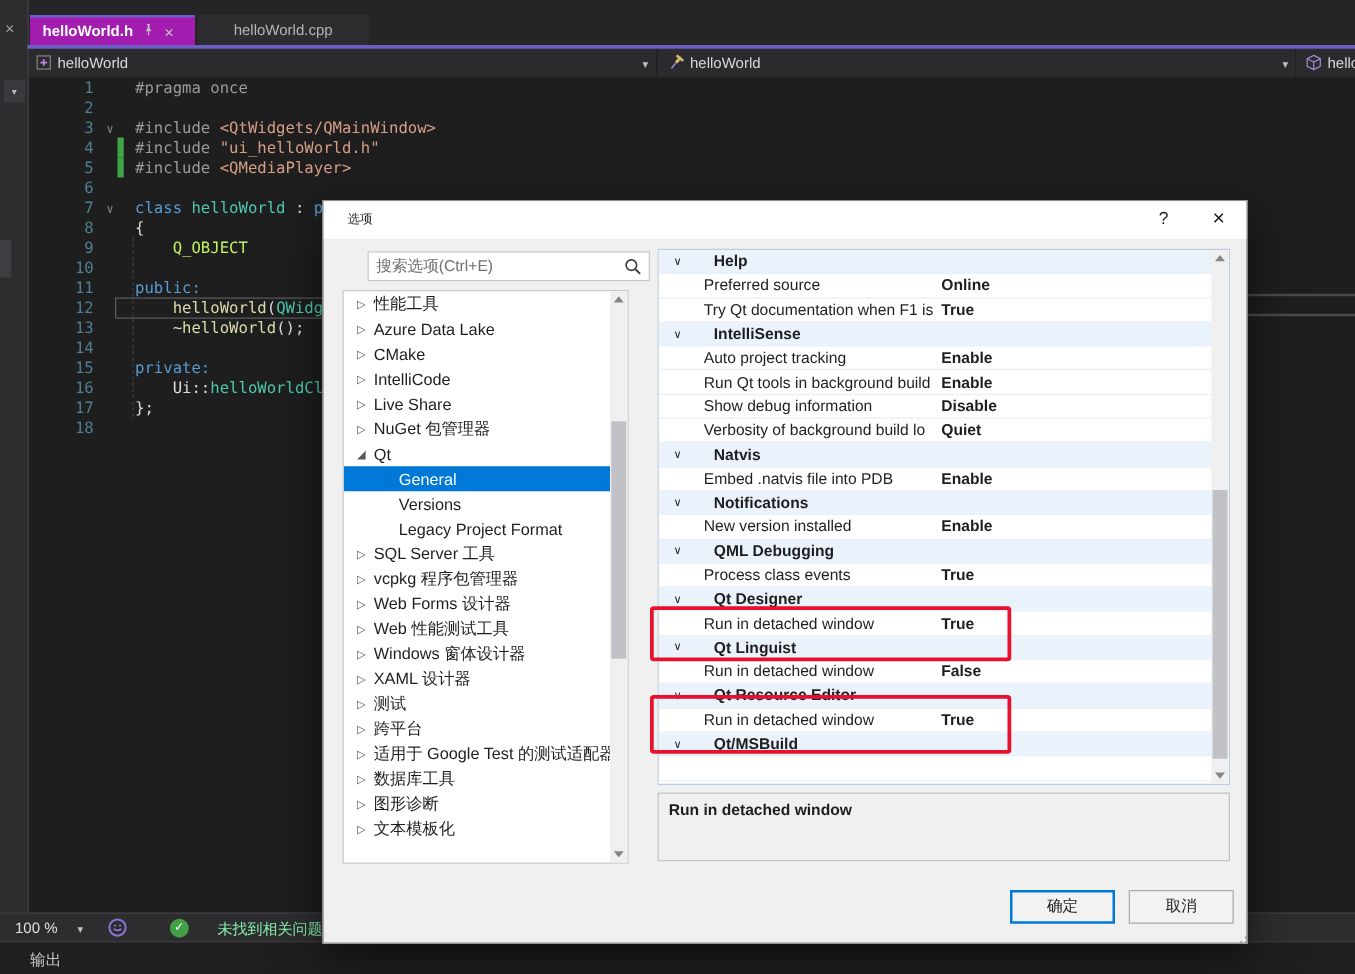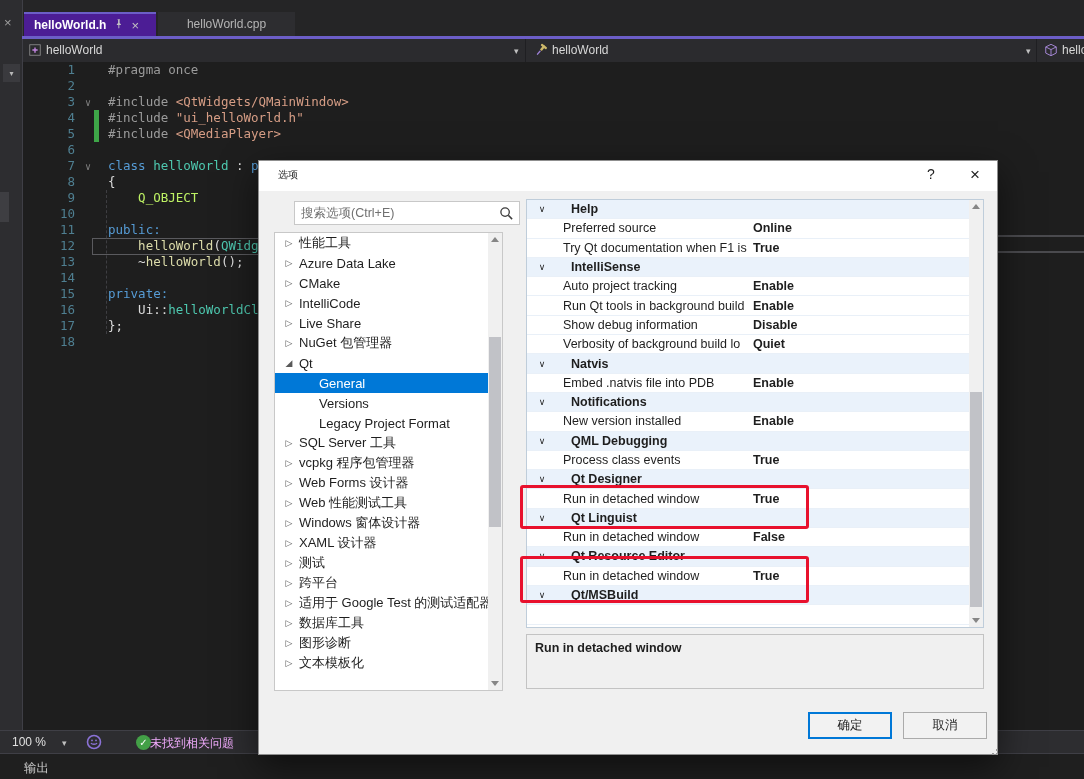--- a/index.html
+++ b/index.html
@@ -7,21 +7,21 @@
           font-family:"Liberation Sans","DejaVu Sans",sans-serif;-webkit-font-smoothing:antialiased;}
   
   .rail{position:absolute;left:0;top:0;width:22px;height:730px;background:#2d2d30;border-right:1px solid #3f3f46;z-index:2;}
   .rail-close{position:absolute;left:4px;top:16px;color:#9f9f9f;font-size:13px;line-height:13px;}
   .rail-combo{position:absolute;left:3px;top:64px;width:17px;height:18px;background:#3a3a3e;color:#b8b8b8;
               font-size:8px;display:flex;align-items:center;justify-content:center;}
   .rail-thumb{position:absolute;left:0;top:192px;width:9px;height:30px;background:#3e3e42;}
   
   .tabstrip{position:absolute;left:22px;top:0;width:1062px;height:36px;background:#252526;z-index:1;}
   .tab{position:absolute;top:12px;height:24px;display:flex;align-items:center;font-size:12px;box-sizing:border-box;}
-  .tab.active{left:2px;width:132px;background:#4c1d95;border-top:2.5px solid #6c5ec7;color:#fff;font-weight:bold;}
+  .tab.active{left:2px;width:132px;background:#a21caf;border-top:2.5px solid #6c5ec7;color:#fff;font-weight:bold;}
   .tab.active .tlabel{margin-left:10px;}
   .tab.active .pin{margin-left:8px;}
   .tab.active .tclose{margin-left:7px;color:#c2c2c2;font-weight:normal;font-size:13px;}
   .tab.inactive{left:136px;width:137px;background:#2d2d30;color:#b5b5b5;justify-content:center;}
   .accentline{position:absolute;left:22px;top:36px;width:1062px;height:3px;background:#6c5ec7;z-index:2;}
   
   .navbar{position:absolute;left:22px;top:39px;width:1062px;height:23px;background:#2b2b2e;z-index:1;overflow:hidden;
           color:#d8d8d8;font-size:12px;}
   .nv-ic{position:absolute;top:4px;width:14px;height:14px;}
   .nv-txt{position:absolute;top:4px;}
@@ -42,21 +42,21 @@
   .indent-guide{position:absolute;left:84px;top:128px;height:144px;border-left:1px dashed #3e3e42;}
   .rline{position:absolute;width:86px;height:2px;background:#4a4a4e;z-index:3;}
   
   .statusbar{position:absolute;left:0;top:730px;width:1084px;height:23px;background:#2d2d30;border-top:1px solid #3f3f46;
              z-index:2;color:#e0e0e0;font-size:12px;}
   .sb-zoom{position:absolute;left:12px;top:4px;}
   .sb-zoomarr{position:absolute;left:62px;top:7px;font-size:9px;color:#c0c0c0;}
   .sb-ficon{position:absolute;left:86px;top:3px;width:16px;height:16px;}
   .sb-check{position:absolute;left:136px;top:4px;width:15px;height:15px;border-radius:50%;background:#43a047;
             color:#fff;font-size:10px;display:flex;align-items:center;justify-content:center;}
-  .sb-msg{position:absolute;left:150px;top:4px;color:#f0abfc;}
+  .sb-msg{position:absolute;left:174px;top:4px;color:#86efac;}
   .outputpanel{position:absolute;left:0;top:753px;width:1084px;height:26px;background:#1f1f1f;border-top:1px solid #3f3f46;
                z-index:2;color:#c8c8c8;font-size:12.5px;}
   .out-lbl{position:absolute;left:24px;top:6px;}
   
   .dlg{position:absolute;left:258px;top:160px;width:740px;height:595px;background:#f0f0f0;border:1px solid #8f8f8f;
        box-sizing:border-box;box-shadow:0 12px 34px rgba(0,0,0,.55);z-index:10;color:#1e1e1e;font-size:12.5px;}
   .dlg-title{position:absolute;left:0;top:0;width:100%;height:30px;background:#fff;}
   .dlg-title .t{position:absolute;left:19px;top:7px;font-size:10px;}
   .dlg-help{position:absolute;left:660px;top:5px;width:24px;height:20px;text-align:center;font-size:14px;}
   .dlg-close{position:absolute;left:702px;top:4px;width:28px;height:20px;text-align:center;font-size:17px;}

